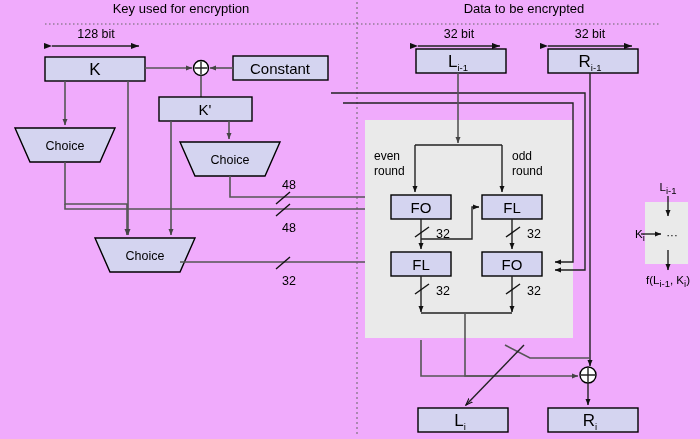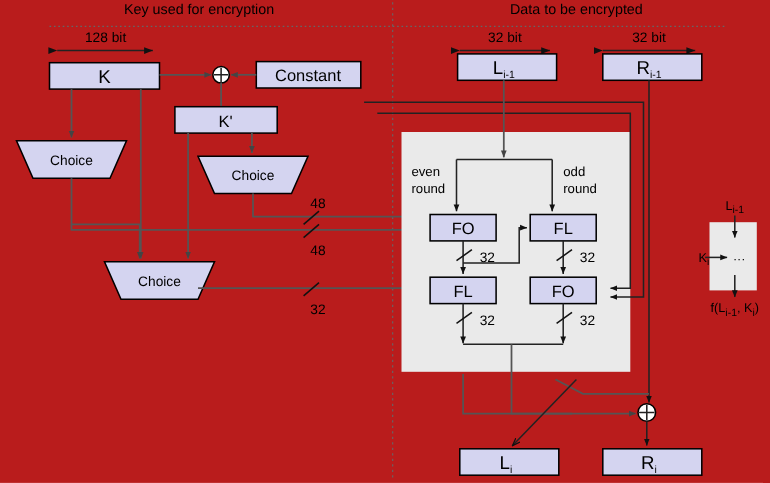--- a/index.html
+++ b/index.html
@@ -4,21 +4,21 @@
 <style>
   html, body {
     margin: 0;
     padding: 0;
     background: #ffffff;
   }
   #root {
     position: relative;
     width: 700px;
     height: 439px;
-    background: #b91c1c;
+    background: #f0abfc;
     font-family: "Liberation Sans", sans-serif;
     overflow: hidden;
   }
   svg#diagram {
     display: block;
     width: 700px;
     height: 439px;
   }
   .wire {
     stroke: #555555;

